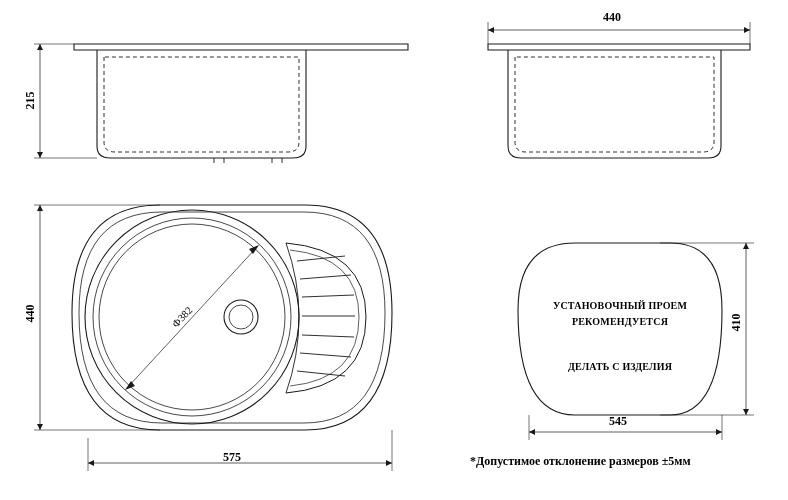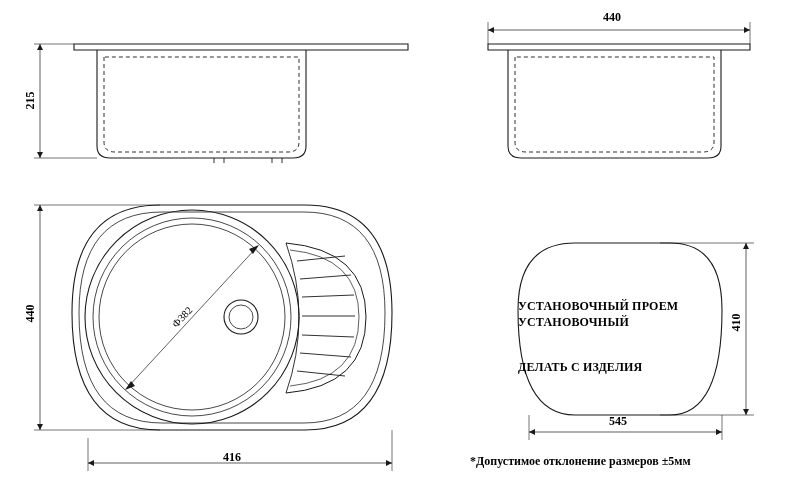--- a/index.html
+++ b/index.html
@@ -36,21 +36,22 @@
   }
   .note {
     position: absolute;
     font-size: 12px;
     font-weight: bold;
     font-family: "Liberation Serif", serif;
     white-space: nowrap;
   }
   .cut-text {
     position: absolute;
-    font-size: 12px;
+    text-align: center;
+    font-size: 10px;
     font-weight: bold;
     font-family: "Liberation Serif", serif;
     line-height: 16px;
     letter-spacing: 0.2px;
   }
   .diag-label {
     position: absolute;
     font-size: 10.5px;
     font-family: "Liberation Serif", serif;
     white-space: nowrap;
@@ -166,25 +167,25 @@
   </g>
 
 </svg>
 
 <div class="lbl lbl-md rot" style="left:16px; top:93px; width:28px; text-align:center;">215</div>
 
 <div class="lbl lbl-md" style="left:603px; top:10px;">440</div>
 
 <div class="lbl lbl-md rot" style="left:16px; top:306px; width:28px; text-align:center;">440</div>
 
-<div class="lbl lbl-md" style="left:223px; top:450px;">416</div>
+<div class="lbl lbl-md" style="left:223px; top:450px;">575</div>
 
 <div class="diag-label" style="left:170px; top:322px; transform: rotate(-47deg);">Ф382</div>
 
 <div class="lbl lbl-md rot" style="left:722px; top:315px; width:28px; text-align:center;">410</div>
 
 <div class="lbl lbl-md" style="left:609px; top:414px;">545</div>
 
 <div class="cut-text" style="left:518px; top:298px; width:204px;">УСТАНОВОЧНЫЙ ПРОЕМ</div>
-<div class="cut-text" style="left:518px; top:314px; width:204px;">УСТАНОВОЧНЫЙ</div>
+<div class="cut-text" style="left:518px; top:314px; width:204px;">РЕКОМЕНДУЕТСЯ</div>
 <div class="cut-text" style="left:518px; top:330px; width:204px;margin-top:29px;">ДЕЛАТЬ С ИЗДЕЛИЯ</div>
 
 <div class="note" style="left:470px; top:454px;">*Допустимое отклонение размеров  ±5мм</div>
 
 </body></html>

